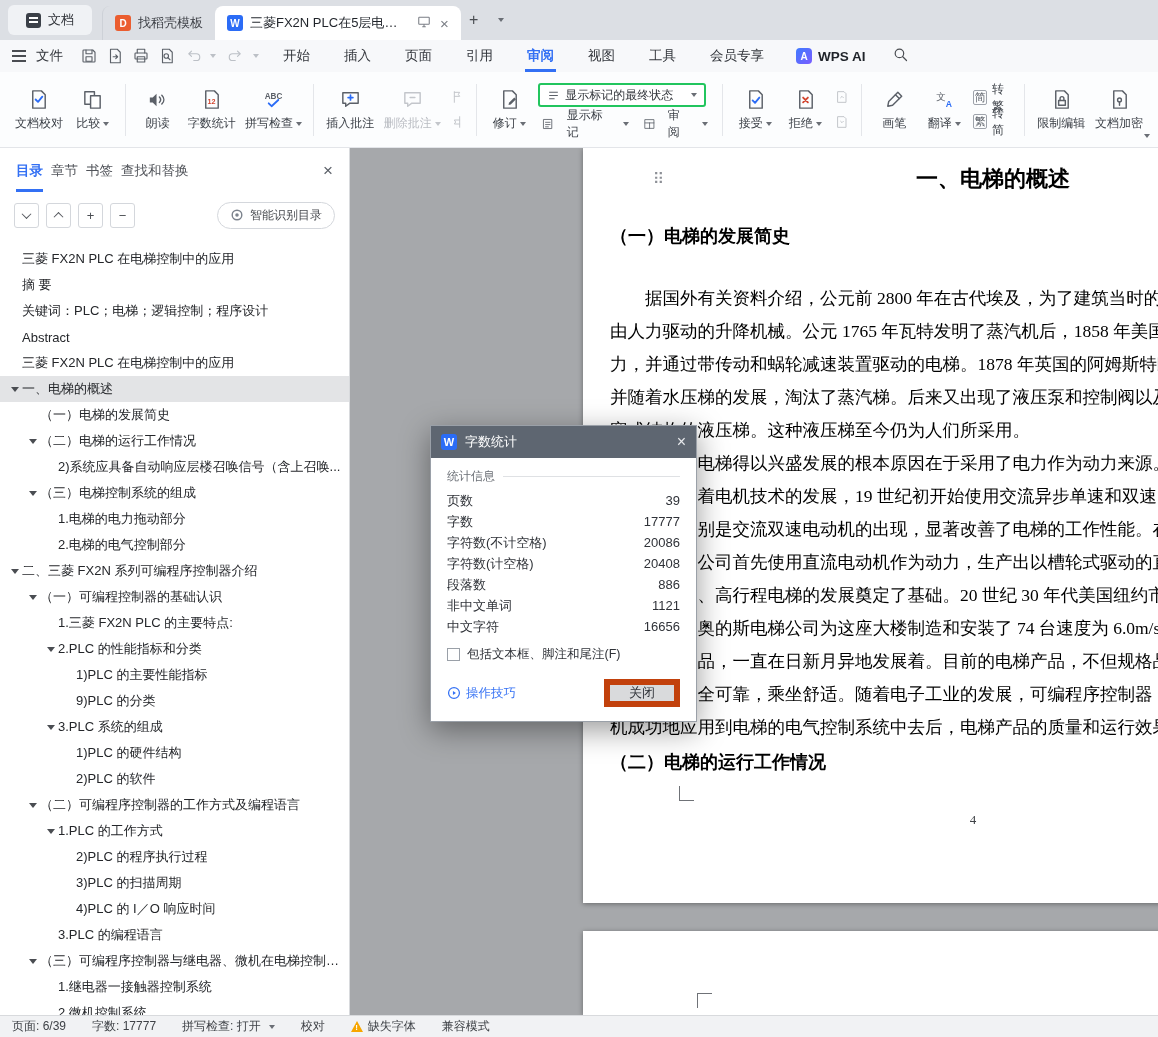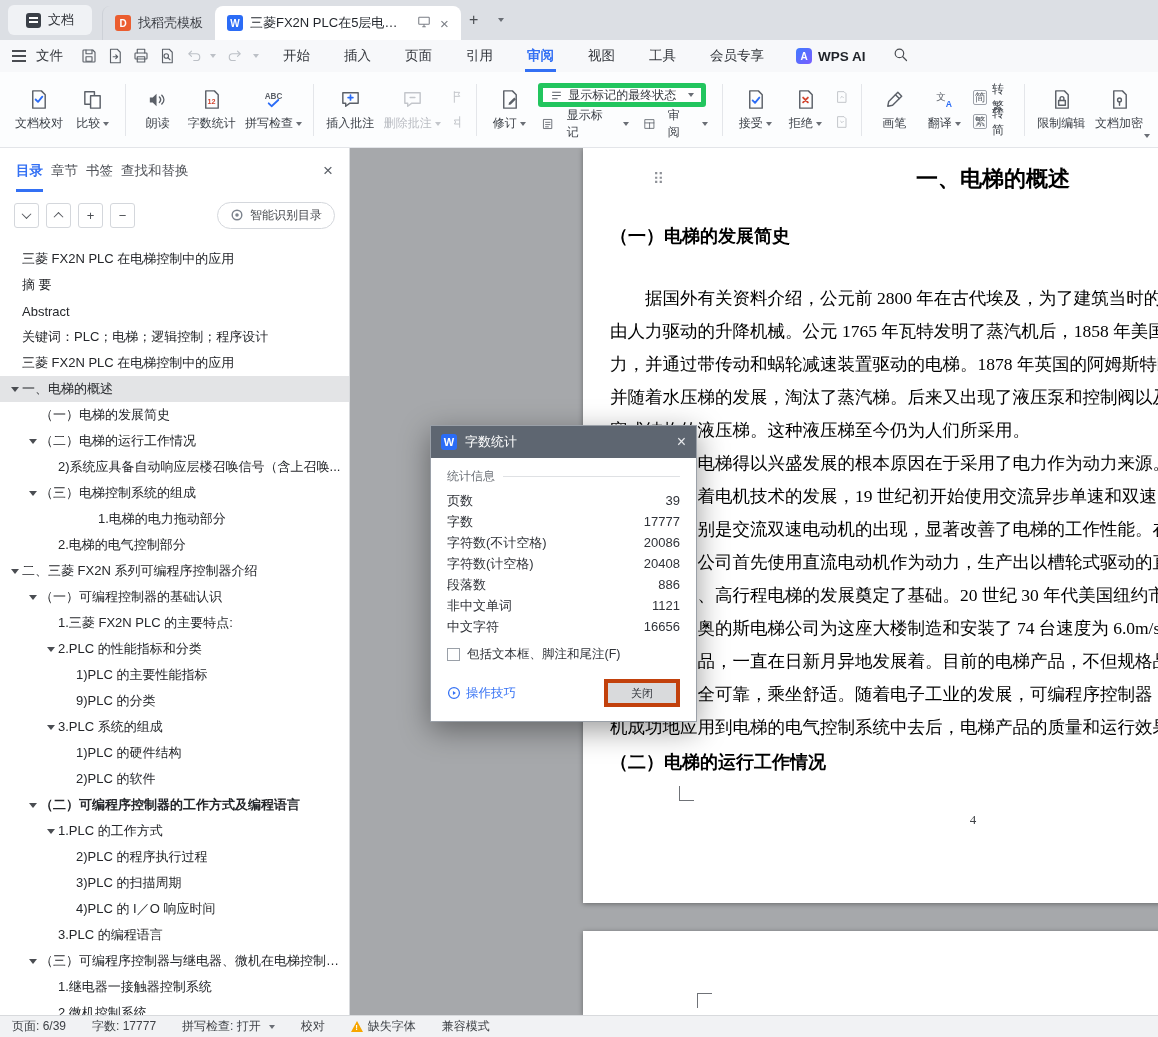--- a/index.html
+++ b/index.html
@@ -48,21 +48,21 @@
   .ic svg{width:23px;height:23px;}
   .ic svg *{fill:none;stroke:#5b6068;stroke-width:1.5;stroke-linecap:round;stroke-linejoin:round;}
   .disabled{color:#b9bcc2;}
   .disabled .ic svg *{stroke:#c3c6cb !important;fill:none !important;}
   .rsep{width:1px;height:52px;background:#e4e6ea;margin:0 7px;flex:none;}
   .stack{display:flex;flex-direction:column;gap:3px;justify-content:center;}
   .mini{width:24px;height:22px;display:flex;align-items:center;justify-content:center;}
   .mini svg{width:16px;height:16px;}
   .mini svg *{fill:none;stroke:#c3c6cb;stroke-width:1.5;stroke-linecap:round;stroke-linejoin:round;}
   .trk-col{display:flex;flex-direction:column;gap:5px;margin:0 4px;}
-  .combo{width:168px;height:24px;border:5px solid #22c55e;border-radius:3px;background:#fff;display:flex;align-items:center;gap:5px;padding:0 7px;font-size:12px;color:#33363c;}
+  .combo{width:168px;height:24px;border:2px solid #22c55e;border-radius:3px;background:#fff;display:flex;align-items:center;gap:5px;padding:0 7px;font-size:12px;color:#33363c;}
   .combo .grow{flex:1;white-space:nowrap;overflow:hidden;}
   .small-row{display:flex;gap:8px;}
   .sbtn{height:24px;display:flex;align-items:center;gap:12px;font-size:12px;color:#3a3f46;padding:0 3px;}
   .sbtn svg{width:16px;height:16px;}
   .sbtn svg *{fill:none;stroke:#5b6068;stroke-width:1.5;stroke-linecap:round;stroke-linejoin:round;}
   .cc-col{display:flex;flex-direction:column;gap:4px;margin:0 4px;}
   .cc-row{display:flex;align-items:center;gap:5px;font-size:12px;color:#3a3f46;height:20px;}
   .cc-glyph{font-size:11px;color:#5b6068;border:1px solid #9ea3ab;border-radius:2px;width:15px;height:15px;display:flex;align-items:center;justify-content:center;}
   .ribbon-more{position:absolute;right:8px;bottom:5px;}
 
@@ -114,21 +114,21 @@
   .dlg-x{margin-left:auto;color:#e8eaed;font-size:16px;}
   .dlg-body{padding:10px 16px 4px;}
   .dlg-sec{display:flex;align-items:center;gap:8px;font-size:12px;color:#6b6f76;margin-bottom:5px;}
   .dlg-sec .line{flex:1;height:1px;background:#dfe1e4;}
   #dlgRows .dlg-row{display:flex;justify-content:space-between;align-items:center;height:21px;font-size:13px;color:#2f3238;}
   .dlg-check{display:flex;align-items:center;gap:7px;font-size:12.5px;color:#2f3238;margin-top:9px;}
   .box{width:13px;height:13px;border:1px solid #9aa0a8;background:#fff;flex:none;}
   .dlg-foot{display:flex;align-items:center;justify-content:space-between;padding:12px 16px 14px;}
   .tips{color:#3370f4;font-size:12.5px;display:flex;align-items:center;gap:5px;}
   .tips svg{width:14px;height:14px;}
-  .close-btn{width:76px;height:28px;background:#d9dadc;border:4px solid #c2410c;font-size:11px;color:#2f3238;display:flex;align-items:center;justify-content:center;}
+  .close-btn{width:76px;height:28px;background:#d9dadc;border:6px solid #c2410c;font-size:13px;color:#2f3238;display:flex;align-items:center;justify-content:center;}
 
   
   .statusbar{height:22px;background:#f1f2f4;border-top:1px solid #d8dadd;display:flex;align-items:center;gap:26px;padding:0 12px;font-size:12px;color:#3f4247;flex:none;}
   .sb-item{display:flex;align-items:center;gap:5px;white-space:nowrap;}
   .warn{position:relative;width:0;height:0;border-left:6px solid transparent;border-right:6px solid transparent;border-bottom:11px solid #f7a600;}
   .warn::after{content:"!";position:absolute;left:-1.5px;top:1.5px;font-size:8px;line-height:9px;color:#fff;font-weight:bold;}
 </style>
 </head>
 <body>
 
@@ -500,109 +500,109 @@
           <div class="toc-row" style="padding-left: 8px;">
             <span class="toc-arrow"></span>
             <span class="toc-label">三菱 FX2N PLC 在电梯控制中的应用</span>
           </div>
           <div class="toc-row" style="padding-left: 8px;">
             <span class="toc-arrow"></span>
             <span class="toc-label">摘  要</span>
           </div>
           <div class="toc-row" style="padding-left: 8px;">
             <span class="toc-arrow"></span>
+            <span class="toc-label">关键词：PLC；电梯；逻辑控制；程序设计</span>
+          </div>
+          <div class="toc-row" style="padding-left: 8px;">
+            <span class="toc-arrow"></span>
             <span class="toc-label">Abstract</span>
           </div>
           <div class="toc-row" style="padding-left: 8px;">
             <span class="toc-arrow"></span>
-            <span class="toc-label">关键词：PLC；电梯；逻辑控制；程序设计</span>
+            <span class="toc-label">三菱 FX2N PLC 在电梯控制中的应用</span>
+          </div>
+          <div class="toc-row selected" style="padding-left: 8px;">
+            <span class="toc-arrow">
+              <span class="tri"></span>
+            </span>
+            <span class="toc-label">一、电梯的概述</span>
+          </div>
+          <div class="toc-row" style="padding-left: 26px;">
+            <span class="toc-arrow"></span>
+            <span class="toc-label">（一）电梯的发展简史</span>
+          </div>
+          <div class="toc-row" style="padding-left: 26px;">
+            <span class="toc-arrow">
+              <span class="tri"></span>
+            </span>
+            <span class="toc-label">（二）电梯的运行工作情况</span>
+          </div>
+          <div class="toc-row" style="padding-left: 44px;">
+            <span class="toc-arrow"></span>
+            <span class="toc-label">2)系统应具备自动响应层楼召唤信号（含上召唤...</span>
+          </div>
+          <div class="toc-row" style="padding-left: 26px;">
+            <span class="toc-arrow">
+              <span class="tri"></span>
+            </span>
+            <span class="toc-label">（三）电梯控制系统的组成</span>
+          </div>
+          <div class="toc-row" style="padding-left: 44px;">
+            <span class="toc-arrow"></span>
+            <span class="toc-label">1.电梯的电力拖动部分</span>
+          </div>
+          <div class="toc-row" style="padding-left: 44px;">
+            <span class="toc-arrow"></span>
+            <span class="toc-label">2.电梯的电气控制部分</span>
           </div>
           <div class="toc-row" style="padding-left: 8px;">
-            <span class="toc-arrow"></span>
-            <span class="toc-label">三菱 FX2N PLC 在电梯控制中的应用</span>
-          </div>
-          <div class="toc-row selected" style="padding-left: 8px;">
-            <span class="toc-arrow">
-              <span class="tri"></span>
-            </span>
-            <span class="toc-label">一、电梯的概述</span>
+            <span class="toc-arrow">
+              <span class="tri"></span>
+            </span>
+            <span class="toc-label">二、三菱 FX2N 系列可编程序控制器介绍</span>
           </div>
           <div class="toc-row" style="padding-left: 26px;">
-            <span class="toc-arrow"></span>
-            <span class="toc-label">（一）电梯的发展简史</span>
+            <span class="toc-arrow">
+              <span class="tri"></span>
+            </span>
+            <span class="toc-label">（一）可编程控制器的基础认识</span>
+          </div>
+          <div class="toc-row" style="padding-left: 44px;">
+            <span class="toc-arrow"></span>
+            <span class="toc-label">1.三菱 FX2N PLC 的主要特点:</span>
+          </div>
+          <div class="toc-row" style="padding-left: 44px;">
+            <span class="toc-arrow">
+              <span class="tri"></span>
+            </span>
+            <span class="toc-label">2.PLC 的性能指标和分类</span>
+          </div>
+          <div class="toc-row" style="padding-left: 62px;">
+            <span class="toc-arrow"></span>
+            <span class="toc-label">1)PLC 的主要性能指标</span>
+          </div>
+          <div class="toc-row" style="padding-left: 62px;">
+            <span class="toc-arrow"></span>
+            <span class="toc-label">9)PLC 的分类</span>
+          </div>
+          <div class="toc-row" style="padding-left: 44px;">
+            <span class="toc-arrow">
+              <span class="tri"></span>
+            </span>
+            <span class="toc-label">3.PLC 系统的组成</span>
+          </div>
+          <div class="toc-row" style="padding-left: 62px;">
+            <span class="toc-arrow"></span>
+            <span class="toc-label">1)PLC 的硬件结构</span>
+          </div>
+          <div class="toc-row" style="padding-left: 62px;">
+            <span class="toc-arrow"></span>
+            <span class="toc-label">2)PLC 的软件</span>
           </div>
           <div class="toc-row" style="padding-left: 26px;">
-            <span class="toc-arrow">
-              <span class="tri"></span>
-            </span>
-            <span class="toc-label">（二）电梯的运行工作情况</span>
-          </div>
-          <div class="toc-row" style="padding-left: 44px;">
-            <span class="toc-arrow"></span>
-            <span class="toc-label">2)系统应具备自动响应层楼召唤信号（含上召唤...</span>
-          </div>
-          <div class="toc-row" style="padding-left: 26px;">
-            <span class="toc-arrow">
-              <span class="tri"></span>
-            </span>
-            <span class="toc-label">（三）电梯控制系统的组成</span>
-          </div>
-          <div class="toc-row" style="padding-left: 44px; margin-left: 40px;">
-            <span class="toc-arrow"></span>
-            <span class="toc-label">1.电梯的电力拖动部分</span>
-          </div>
-          <div class="toc-row" style="padding-left: 44px;">
-            <span class="toc-arrow"></span>
-            <span class="toc-label">2.电梯的电气控制部分</span>
-          </div>
-          <div class="toc-row" style="padding-left: 8px;">
-            <span class="toc-arrow">
-              <span class="tri"></span>
-            </span>
-            <span class="toc-label">二、三菱 FX2N 系列可编程序控制器介绍</span>
-          </div>
-          <div class="toc-row" style="padding-left: 26px;">
-            <span class="toc-arrow">
-              <span class="tri"></span>
-            </span>
-            <span class="toc-label">（一）可编程控制器的基础认识</span>
-          </div>
-          <div class="toc-row" style="padding-left: 44px;">
-            <span class="toc-arrow"></span>
-            <span class="toc-label">1.三菱 FX2N PLC 的主要特点:</span>
-          </div>
-          <div class="toc-row" style="padding-left: 44px;">
-            <span class="toc-arrow">
-              <span class="tri"></span>
-            </span>
-            <span class="toc-label">2.PLC 的性能指标和分类</span>
-          </div>
-          <div class="toc-row" style="padding-left: 62px;">
-            <span class="toc-arrow"></span>
-            <span class="toc-label">1)PLC 的主要性能指标</span>
-          </div>
-          <div class="toc-row" style="padding-left: 62px;">
-            <span class="toc-arrow"></span>
-            <span class="toc-label">9)PLC 的分类</span>
-          </div>
-          <div class="toc-row" style="padding-left: 44px;">
-            <span class="toc-arrow">
-              <span class="tri"></span>
-            </span>
-            <span class="toc-label">3.PLC 系统的组成</span>
-          </div>
-          <div class="toc-row" style="padding-left: 62px;">
-            <span class="toc-arrow"></span>
-            <span class="toc-label">1)PLC 的硬件结构</span>
-          </div>
-          <div class="toc-row" style="padding-left: 62px;">
-            <span class="toc-arrow"></span>
-            <span class="toc-label">2)PLC 的软件</span>
-          </div>
-          <div class="toc-row" style="padding-left: 26px; font-weight: bold;">
             <span class="toc-arrow">
               <span class="tri"></span>
             </span>
             <span class="toc-label">（二）可编程序控制器的工作方式及编程语言</span>
           </div>
           <div class="toc-row" style="padding-left: 44px;">
             <span class="toc-arrow">
               <span class="tri"></span>
             </span>
             <span class="toc-label">1.PLC 的工作方式</span>

